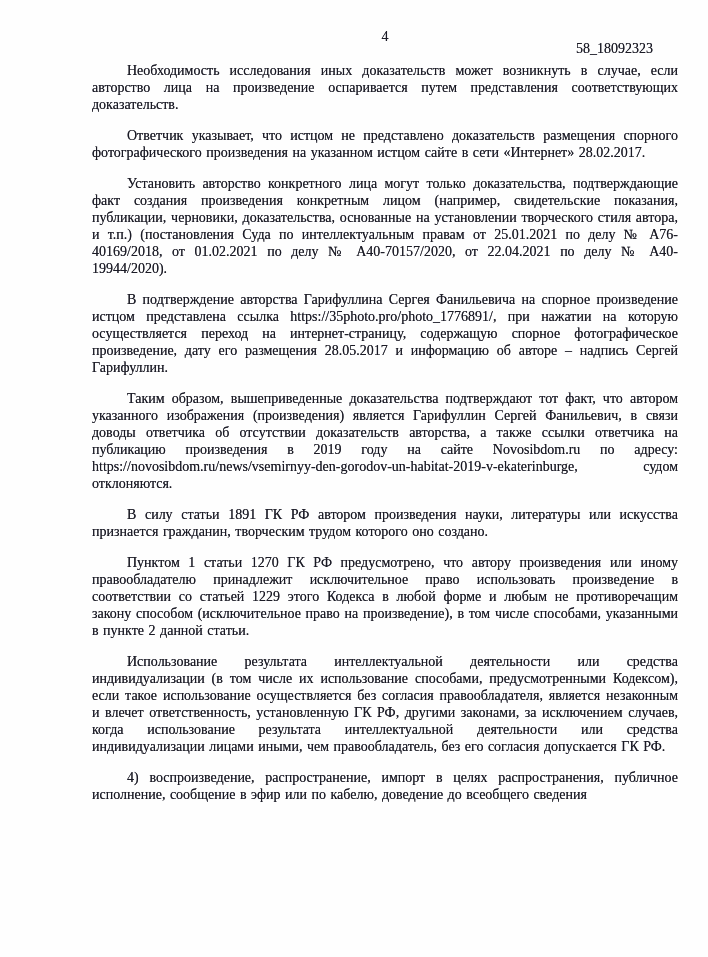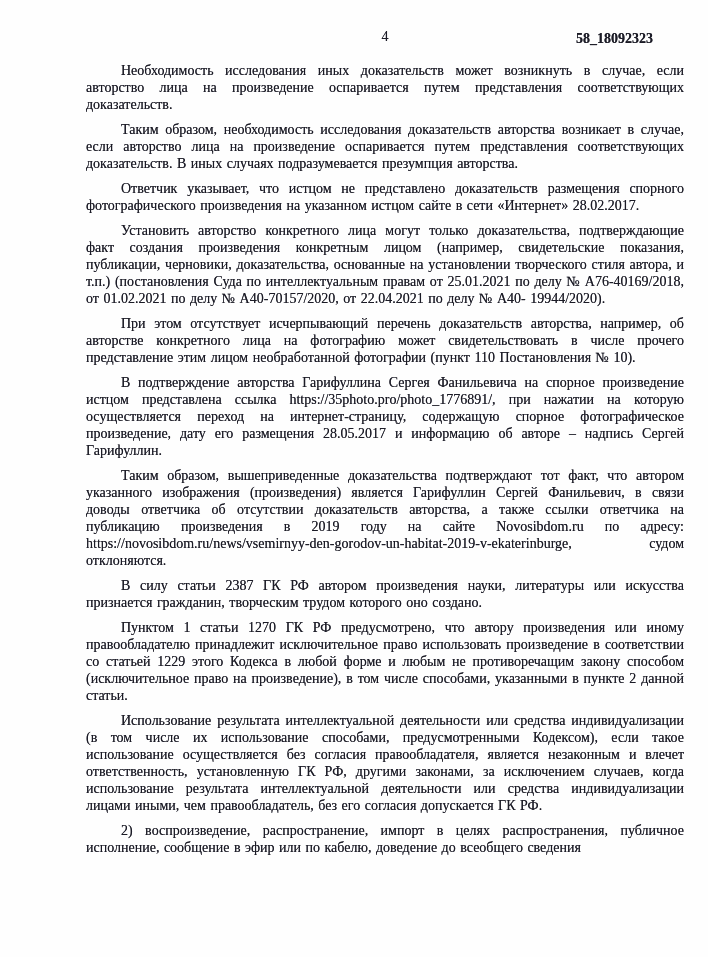--- a/index.html
+++ b/index.html
@@ -28,56 +28,53 @@
   }
   .page-number {
     position: absolute;
     left: 0;
     right: 0;
     text-align: center;
   }
   .doc-number {
     position: absolute;
     right: 39px;
-    top: 2px;
+    top: 12px;
     white-space: nowrap;
-    font-weight: bold;
   }
   .content {
     margin-top: 17px;
     padding-left: 78px;
     padding-right: 16px;
   }
   .content p {
-    margin: 8px;
+    margin: 14px;
     text-align: justify;
     text-indent: 35px;
     line-height: 17px;
     word-spacing: 1px;
     hyphens: none;
     overflow-wrap: break-word;
   }
 </style>
 </head>
 <body>
 
 <div class="page">
 
   <div class="page-header">
     <span class="page-number">4</span>
     <span class="doc-number">58_18092323</span>
   </div>
 
   <div class="content">
     <p>Необходимость исследования иных доказательств может возникнуть в случае, если авторство лица на произведение оспаривается путем представления соответствующих доказательств.</p>
-    <p>Таким образом, необходимость исследования доказательств авторства возникает в случае, если авторство лица на произведение оспаривается путем представления соответствующих доказательств. В иных случаях подразумевается презумпция авторства.</p>
     <p>Ответчик указывает, что истцом не представлено доказательств размещения спорного фотографического произведения на указанном истцом сайте в сети «Интернет» 28.02.2017.</p>
     <p>Установить авторство конкретного лица могут только доказательства, подтверждающие факт создания произведения конкретным лицом (например, свидетельские показания, публикации, черновики, доказательства, основанные на установлении творческого стиля автора, и т.п.) (постановления Суда по интеллектуальным правам от 25.01.2021 по делу № А76-40169/2018, от 01.02.2021 по делу № А40-70157/2020, от 22.04.2021 по делу № А40- 19944/2020).</p>
-    <p>При этом отсутствует исчерпывающий перечень доказательств авторства, например, об авторстве конкретного лица на фотографию может свидетельствовать в числе прочего представление этим лицом необработанной фотографии (пункт 110 Постановления № 10).</p>
     <p>В подтверждение авторства Гарифуллина Сергея Фанильевича на спорное произведение истцом представлена ссылка https://35photo.pro/photo_1776891/, при нажатии на которую осуществляется переход на интернет-страницу, содержащую спорное фотографическое произведение, дату его размещения 28.05.2017 и информацию об авторе – надпись Сергей Гарифуллин.</p>
     <p>Таким образом, вышеприведенные доказательства подтверждают тот факт, что автором указанного изображения (произведения) является Гарифуллин Сергей Фанильевич, в связи доводы ответчика об отсутствии доказательств авторства, а также ссылки ответчика на публикацию произведения в 2019 году на сайте Novosibdom.ru по адресу: https://novosibdom.ru/news/vsemirnyy-den-gorodov-un-habitat-2019-v-ekaterinburge, судом отклоняются.</p>
-    <p>В силу статьи 2387 ГК РФ автором произведения науки, литературы или искусства признается гражданин, творческим трудом которого оно создано.</p>
+    <p>В силу статьи 1891 ГК РФ автором произведения науки, литературы или искусства признается гражданин, творческим трудом которого оно создано.</p>
     <p>Пунктом 1 статьи 1270 ГК РФ предусмотрено, что автору произведения или иному правообладателю принадлежит исключительное право использовать произведение в соответствии со статьей 1229 этого Кодекса в любой форме и любым не противоречащим закону способом (исключительное право на произведение), в том числе способами, указанными в пункте 2 данной статьи.</p>
     <p>Использование результата интеллектуальной деятельности или средства индивидуализации (в том числе их использование способами, предусмотренными Кодексом), если такое использование осуществляется без согласия правообладателя, является незаконным и влечет ответственность, установленную ГК РФ, другими законами, за исключением случаев, когда использование результата интеллектуальной деятельности или средства индивидуализации лицами иными, чем правообладатель, без его согласия допускается ГК РФ.</p>
-    <p>2) воспроизведение, распространение, импорт в целях распространения, публичное исполнение, сообщение в эфир или по кабелю, доведение до всеобщего сведения</p>
+    <p>4) воспроизведение, распространение, импорт в целях распространения, публичное исполнение, сообщение в эфир или по кабелю, доведение до всеобщего сведения</p>
   </div>
 
 </div>
 
 </body></html>

